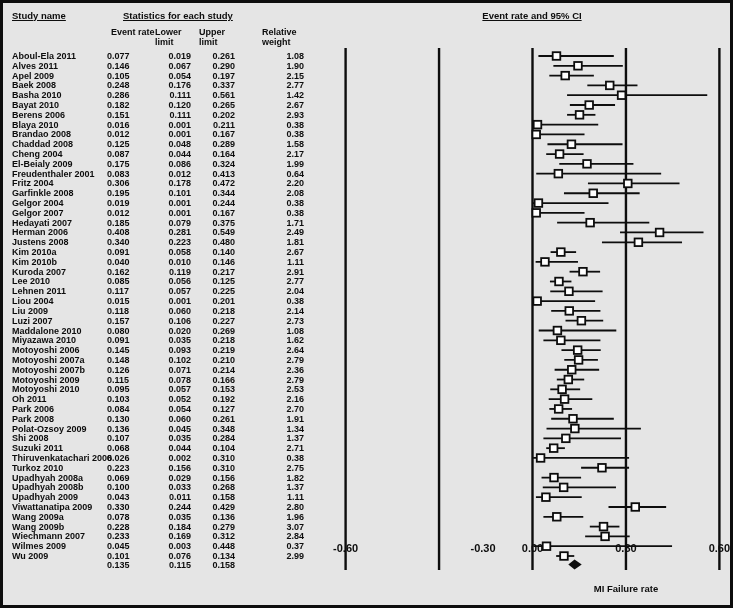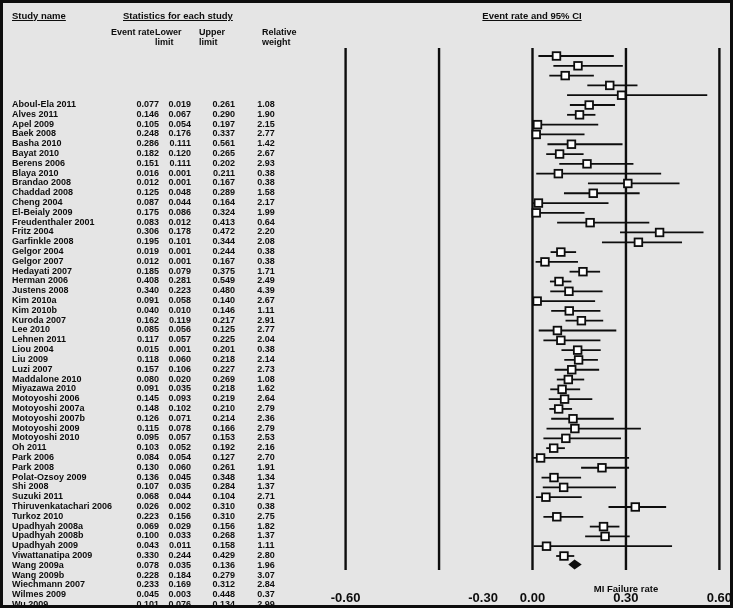--- a/index.html
+++ b/index.html
@@ -25,32 +25,32 @@
   #hdr-plot{left:529px;transform:translateX(-50%);}
   .colhdr{
     position:absolute;top:25px;
     width:46px;
     font-size:9px;line-height:9.5px;
     text-align:left;
     transform:translateX(-50%);
   }
   #rows .row{
     position:absolute;left:0;width:284px;height:10px;
-    font-size:9px;line-height:10px;margin-top:48px;
+    font-size:9px;line-height:10px;
   }
   .cell{position:absolute;top:0;white-space:nowrap;}
   .c-name{left:9px;width:120px;text-align:left;}
-  .c-rate{left:116px;width:40px;text-align:right;}
+  .c-rate{left:104px;width:40px;text-align:left;}
   .c-lower{left:148px;width:40px;text-align:right;}
   .c-upper{left:192px;width:40px;text-align:right;}
-  .c-weight{left:240px;width:46px;text-align:center;}
+  .c-weight{left:255px;width:46px;text-align:right;}
   #plot-svg{position:absolute;left:0;top:0;}
   .ticklbl{
-    position:absolute;top:590px;
-    font-size:13px;line-height:10px;
+    position:absolute;top:540px;
+    font-size:11px;line-height:10px;
     transform:translateX(-50%);
     white-space:nowrap;
   }
   #xaxis-label{
     position:absolute;top:580px;left:623px;
     transform:translateX(-50%);
     font-size:9.5px;line-height:11px;
     white-space:nowrap;
   }
 </style>
@@ -200,21 +200,21 @@
         <span class="cell c-rate">0.408</span>
         <span class="cell c-lower">0.281</span>
         <span class="cell c-upper">0.549</span>
         <span class="cell c-weight">2.49</span>
       </div>
       <div class="row" style="top: 234.276px;">
         <span class="cell c-name">Justens 2008</span>
         <span class="cell c-rate">0.340</span>
         <span class="cell c-lower">0.223</span>
         <span class="cell c-upper">0.480</span>
-        <span class="cell c-weight">4.39</span>
+        <span class="cell c-weight">1.81</span>
       </div>
       <div class="row" style="top: 244.08px;">
         <span class="cell c-name">Kim 2010a</span>
         <span class="cell c-rate">0.091</span>
         <span class="cell c-lower">0.058</span>
         <span class="cell c-upper">0.140</span>
         <span class="cell c-weight">2.67</span>
       </div>
       <div class="row" style="top: 253.884px;">
         <span class="cell c-name">Kim 2010b</span>

